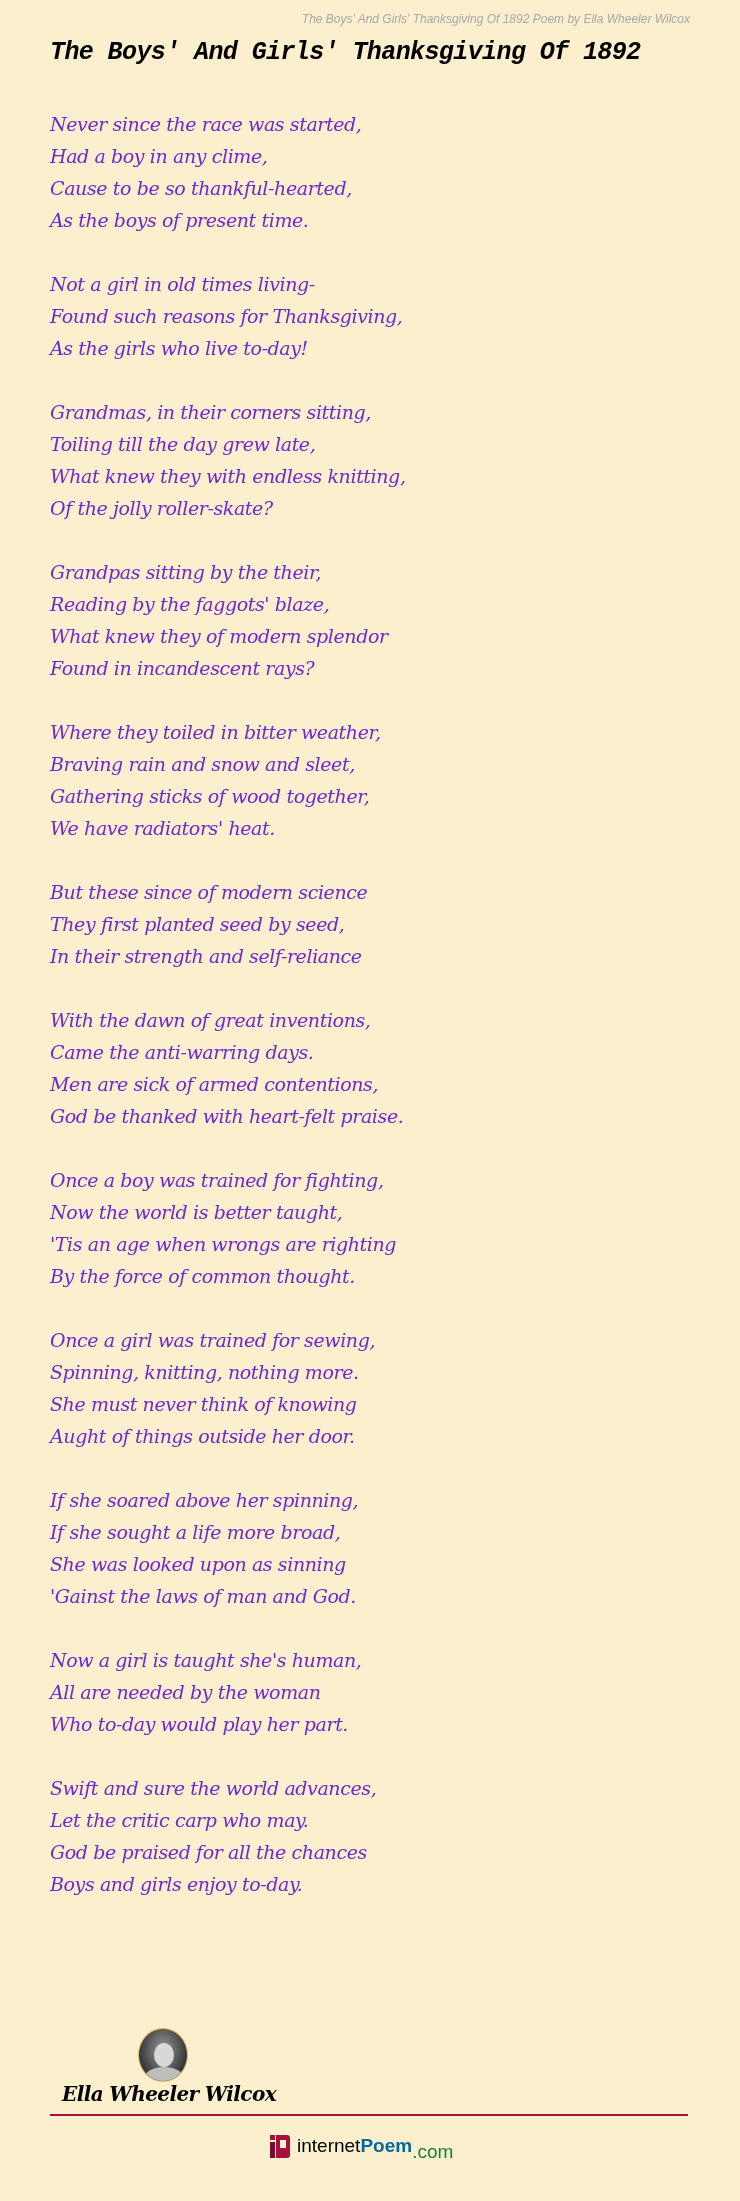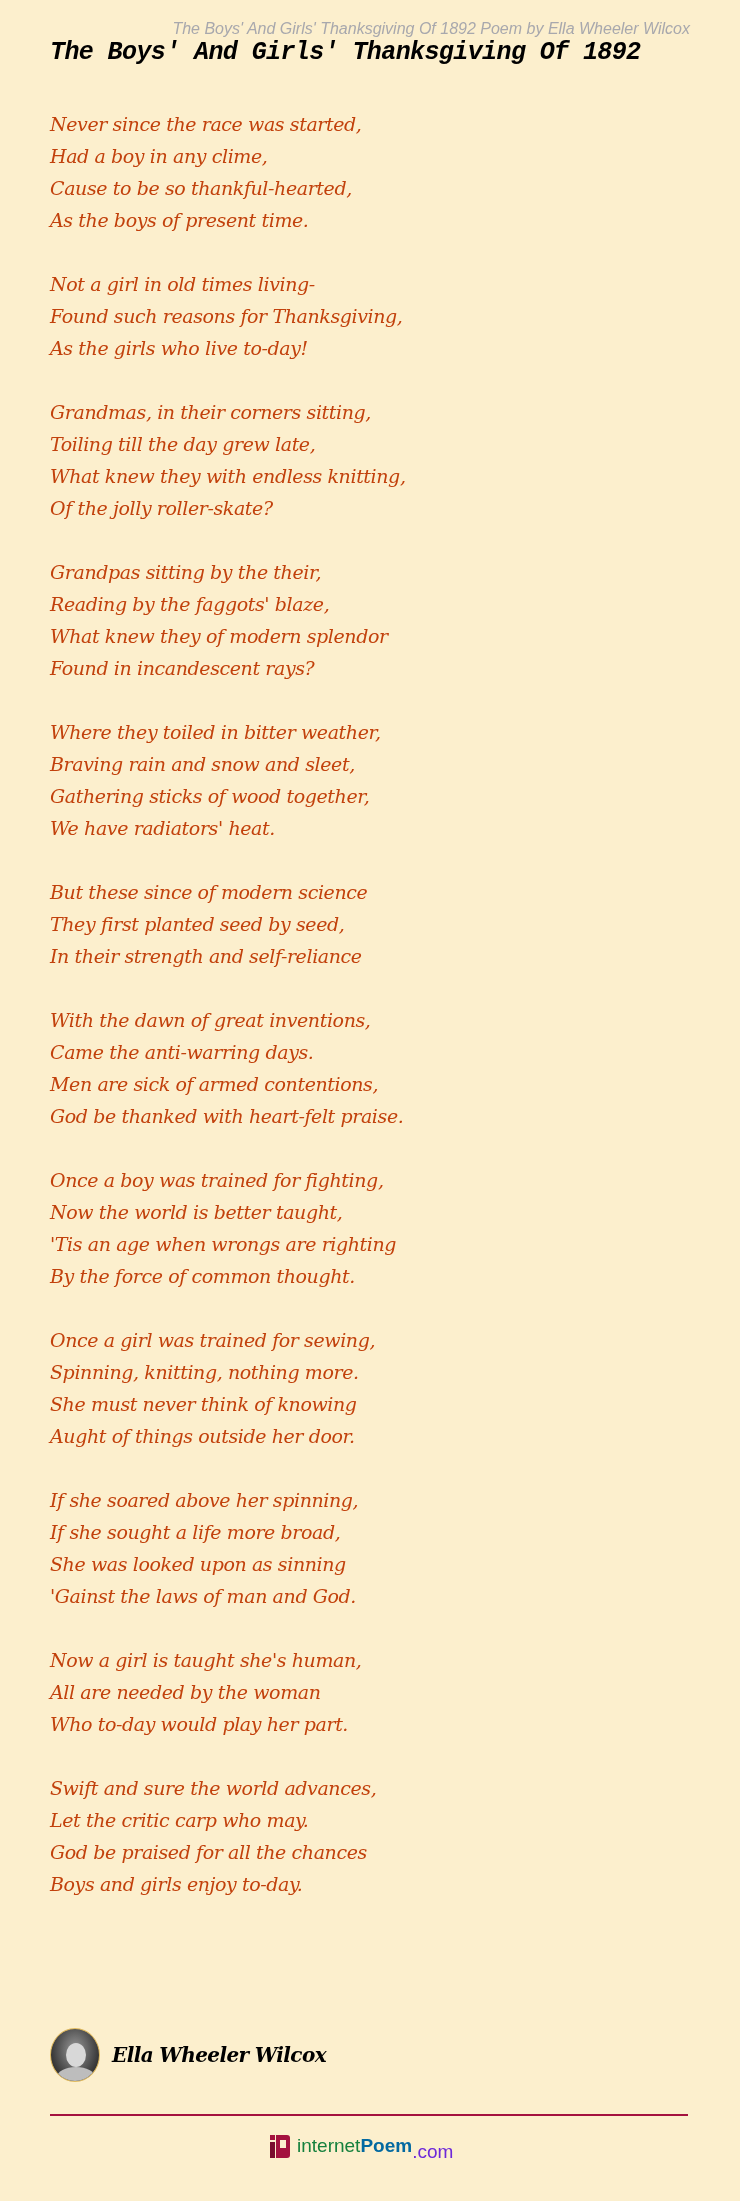--- a/index.html
+++ b/index.html
@@ -6,24 +6,24 @@
   body {
     width: 740px; height: 2201px;
     background: #fcefcd;
     position: relative;
     overflow: hidden;
     font-family: "DejaVu Serif", serif;
     color: #111;
   }
   .watermark {
     position: absolute;
-    top: 20px; right: 50px;
+    top: 12px; right: 50px;
     font-family: "Liberation Sans", sans-serif;
     font-style: italic;
-    font-size: 16px;
+    font-size: 12px;
     color: #a8a8ad;
   }
   .title {
     position: absolute;
     top: 38px; left: 50px;
     margin: 0;
     font-family: Liberation Mono, monospace;
     font-style: italic;
     font-weight: bold;
     font-size: 25px;
@@ -37,26 +37,26 @@
   .stanza { margin-bottom: 32px; }
   .line {
     display: block;
     font-family: "DejaVu Serif", serif;
     font-style: italic;
     font-size: 19px;
     letter-spacing: -0.4px;
     line-height: 32px;
     height: 32px;
     white-space: nowrap;
-    color: #c2410c;
+    color: #6d28d9;
   }
   .author {
     position: absolute;
     top: 2028px; left: 50px;
-    display: flex; align-items: center;
+    display: flex; align-items: center; flex-direction: column;
   }
   .avatar {
     width: 48px; height: 52px;
     border-radius: 50%;
     border: 1.5px solid #e0b95c;
     background: radial-gradient(ellipse at 50% 40%, #9a9a9a 0%, #5a5a5a 45%, #2a2a2a 80%);
     position: relative; overflow: hidden;
   }
   .avatar .face {
     position: absolute; left: 15px; top: 14px;
@@ -87,23 +87,23 @@
     font-family: "Liberation Sans", sans-serif;
     font-size: 19px;
   }
   .logo-mark {
     position: relative; width: 20px; height: 26px; margin-right: 7px;
   }
   .logo-mark .i-dot { position: absolute; left: 0; top: 2px; width: 5px; height: 5px; background: #a4123f; }
   .logo-mark .i-stem { position: absolute; left: 0; top: 9px; width: 5px; height: 16px; background: #7a0d2e; }
   .logo-mark .p-box { position: absolute; left: 6px; top: 2px; width: 14px; height: 23px; background: #a4123f; border-radius: 0 3px 3px 0; }
   .logo-mark .p-hole { position: absolute; left: 10px; top: 7px; width: 6px; height: 8px; background: #fcefcd; }
-  .logo .l1 { color: #15803d; }
+  .logo .l1 { color: #000000; }
   .logo .l2 { color: #0369a1; font-weight: bold; }
-  .logo .l3 { color: #6d28d9; margin-top: 12px; }
+  .logo .l3 { color: #15803d; margin-top: 12px; }
 </style>
 </head>
 <body>
 
 <div class="watermark">The Boys' And Girls' Thanksgiving Of 1892 Poem by Ella Wheeler Wilcox</div>
 <h1 class="title">The Boys' And Girls' Thanksgiving Of 1892</h1>
 
 <div class="poem" id="poem">
     <div class="stanza">
       <span class="line">Never since the race was started,</span>

